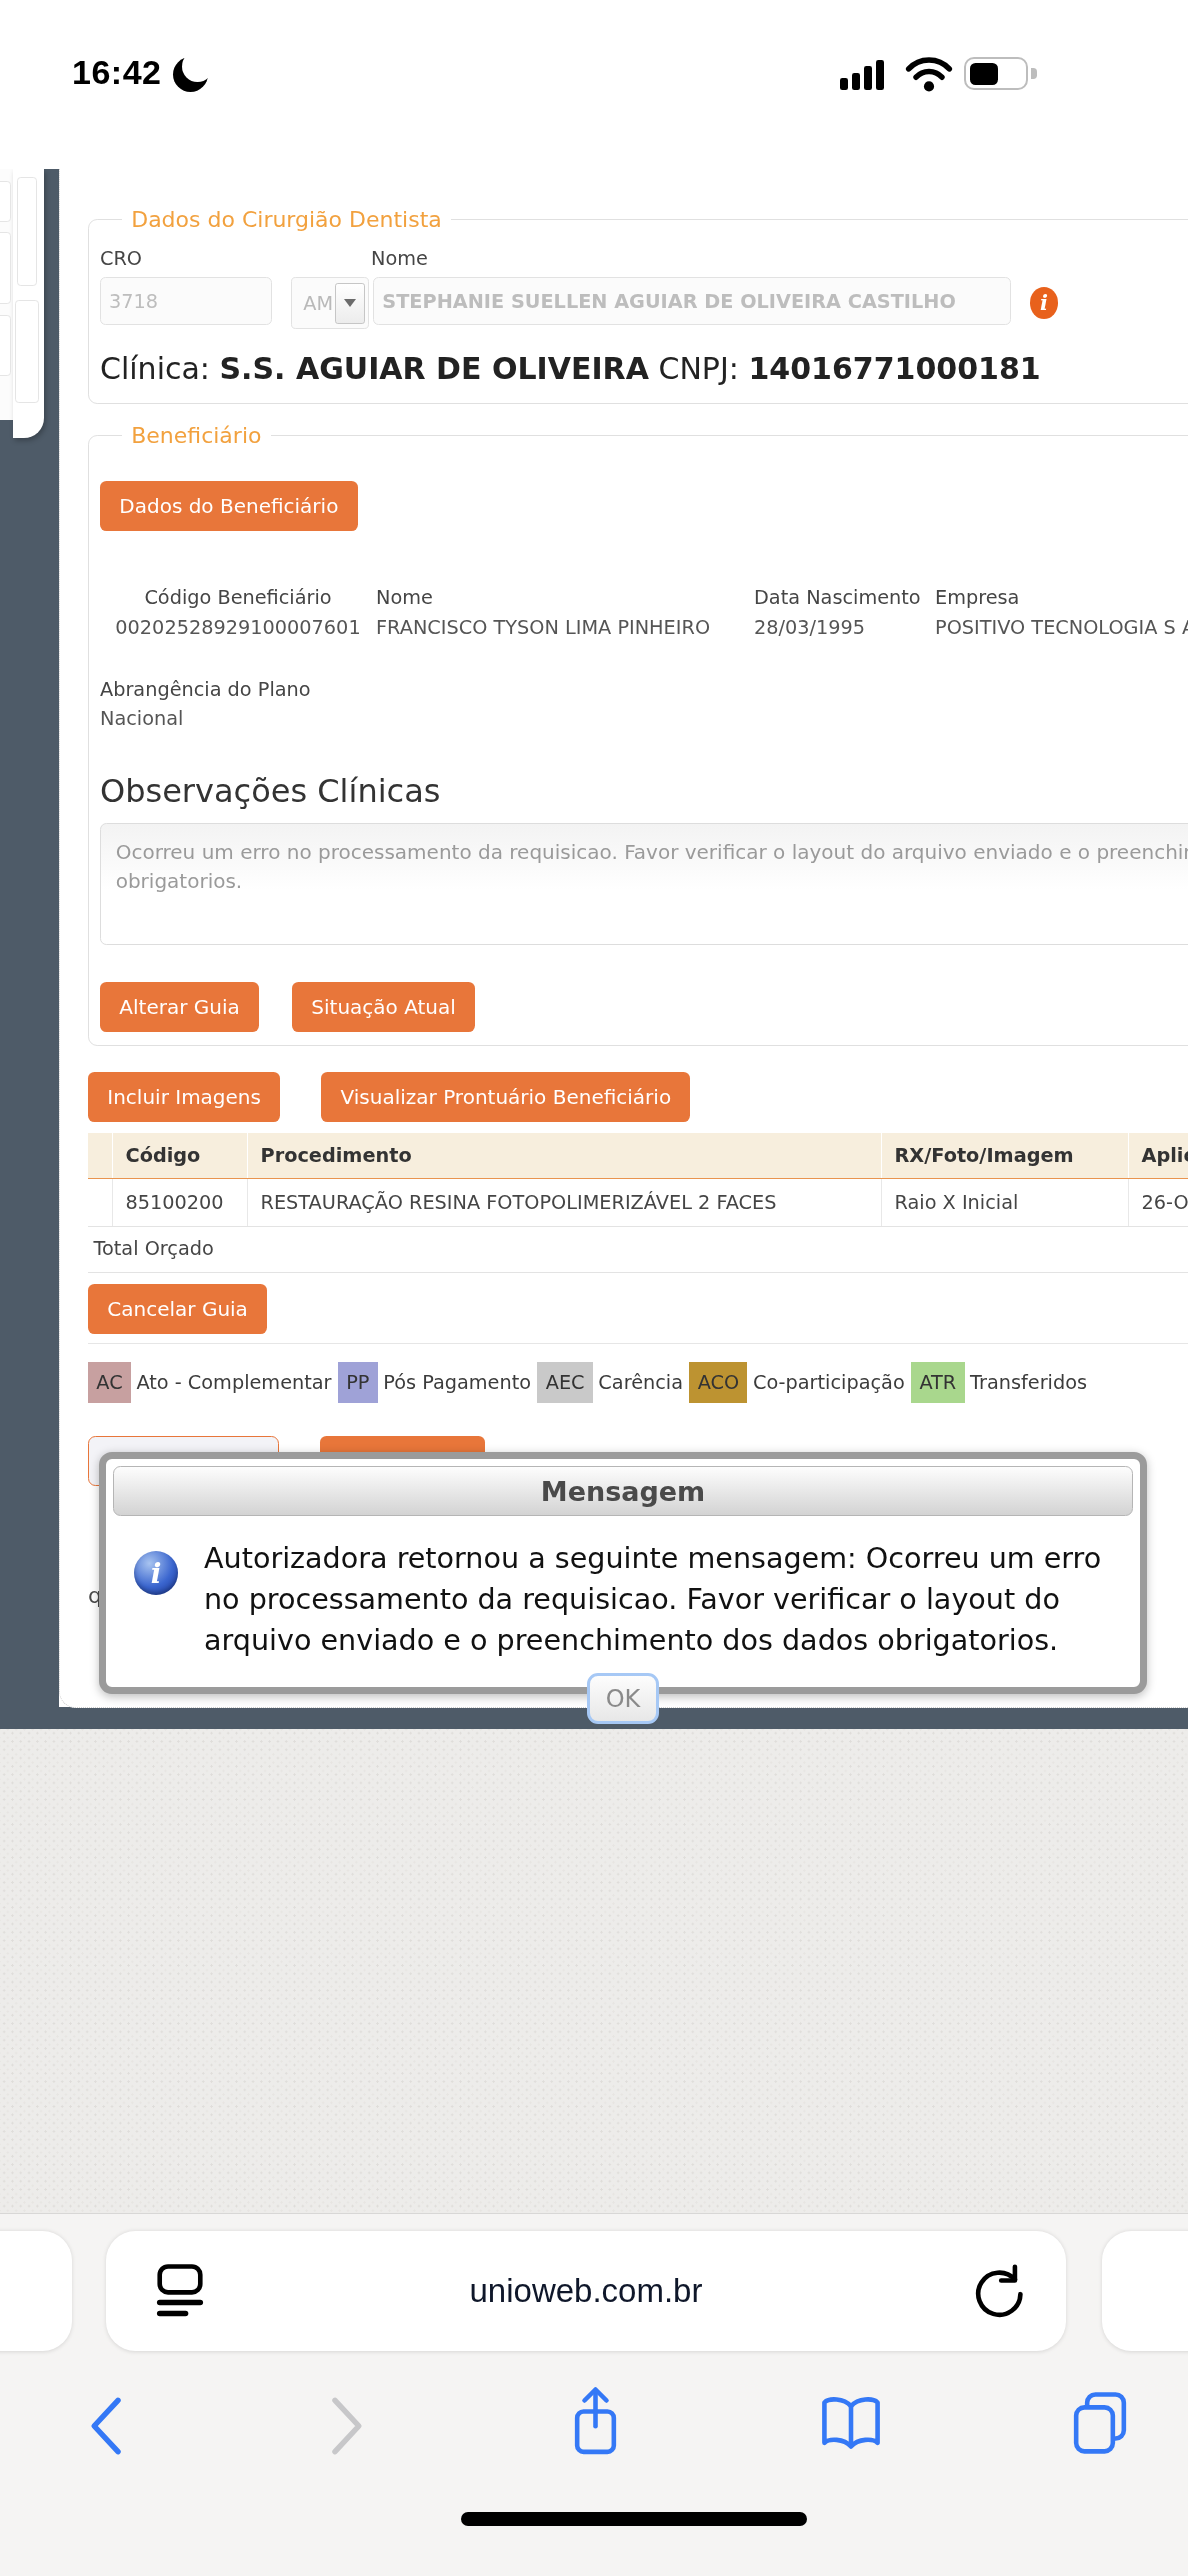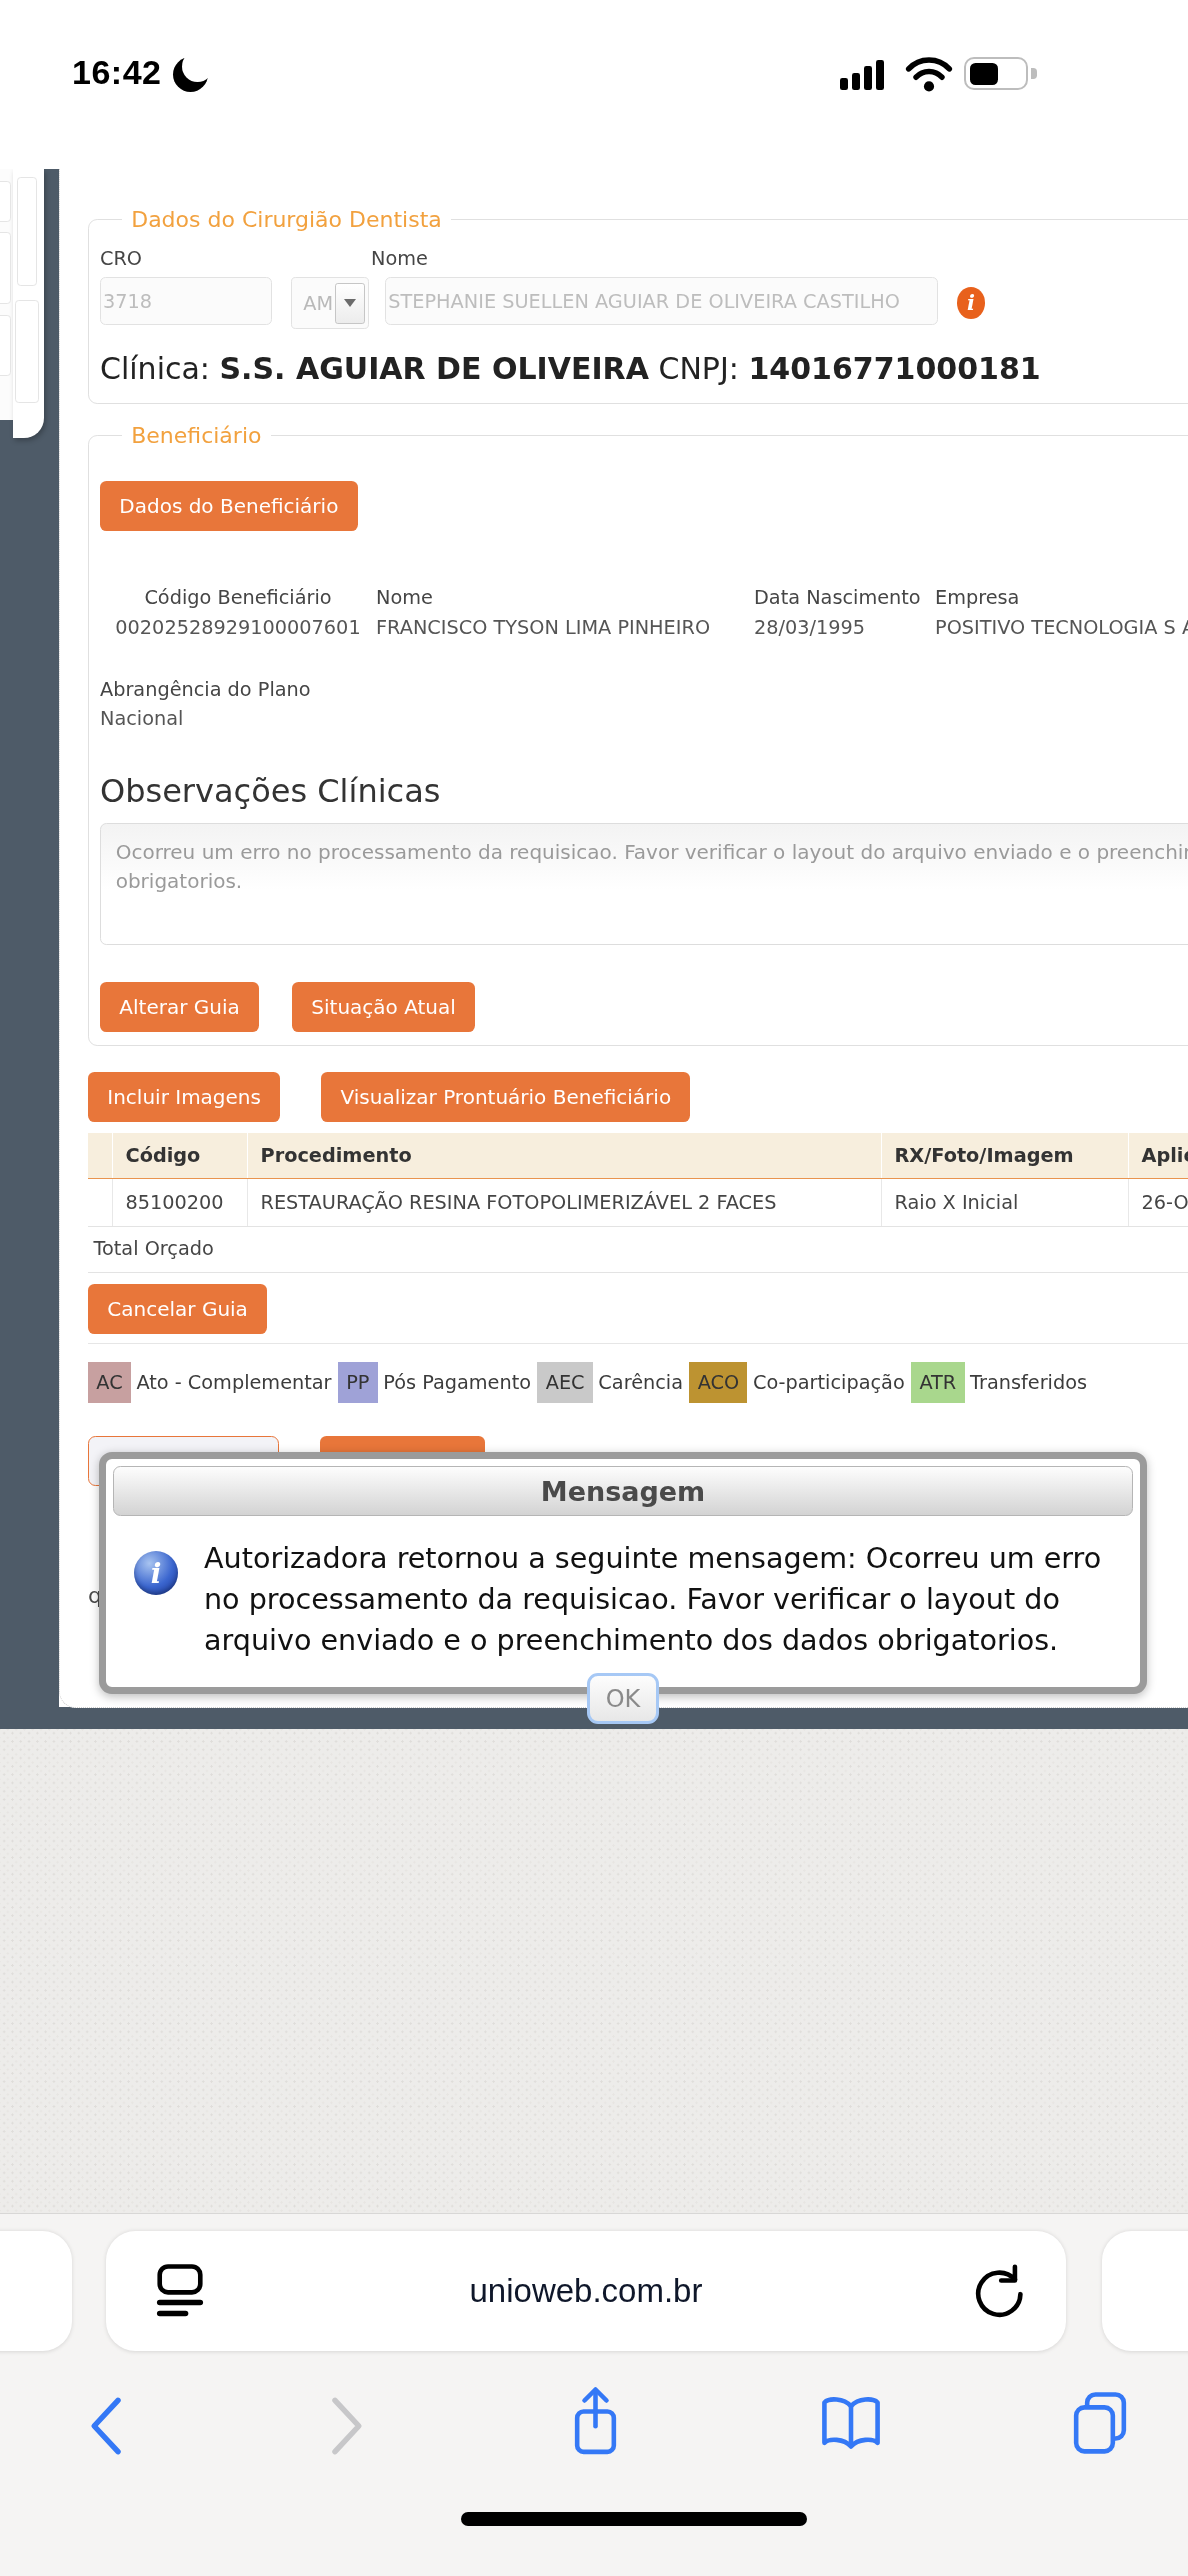--- a/index.html
+++ b/index.html
@@ -38,23 +38,23 @@
     background-size:8.3px 8.3px; background-position:0 0, 3.7px 4.6px; }
 
   
   fieldset { border:0.9px solid #e0e0e0; border-radius:9.2px; width:1345px; padding:0 0 16.6px 11px; }
   legend { color:#f2a13e; font-size:22px; padding:0 9.2px; margin-left:22px; }
   .fs1 { margin-top:20px; }
   .lbl { font-size:19.3px; color:#454545; }
   .inputs-row { display:flex; align-items:flex-start; margin-top:0; }
   .field-label-row { display:flex; margin-top:14.7px; margin-bottom:7.4px; }
   .tb { background:#fbfbfb; border:0.9px solid #e2e2e2; border-radius:5.5px; height:48px;
-    font-size:19.3px; color:#bdbdbd; display:flex; align-items:center; padding:0 2px; }
+    font-size:19.3px; color:#bdbdbd; display:flex; align-items:center; padding:0 8px; }
   .tb-cro { width:172px; }
-  .tb-nome { width:553px; margin-left:16px; }
+  .tb-nome { width:638px; margin-left:4px;font-weight:bold; }
   .sel { width:78px; height:52px; background:#fbfbfb; border:0.9px solid #e2e2e2; border-radius:4.6px;
     margin-left:19.3px; display:flex; align-items:center; justify-content:space-between; padding:0 3.7px 0 11px;}
   .sel .uf { font-size:19.3px; color:#b9b9b9; }
   .sel .dd { width:29.5px; height:41px; border:0.9px solid #c6c6c6; border-radius:2.8px;
     background:linear-gradient(#ffffff,#ececec); display:flex; align-items:center; justify-content:center;}
   .caret { width:0; height:0; border-left:6.4px solid transparent; border-right:6.4px solid transparent; border-top:8.3px solid #6b6b6b;}
   .info-i { width:28.6px; height:32px; background:#e8611c; border-radius:50%; margin:9.2px 0 0 18.4px;
     color:#fff; font-family:"DejaVu Serif", serif; font-style:italic; font-weight:700; font-size:21px;
     display:flex; align-items:center; justify-content:center; }
   .clinica { margin-top:22px; font-size:30px; color:#222; }

